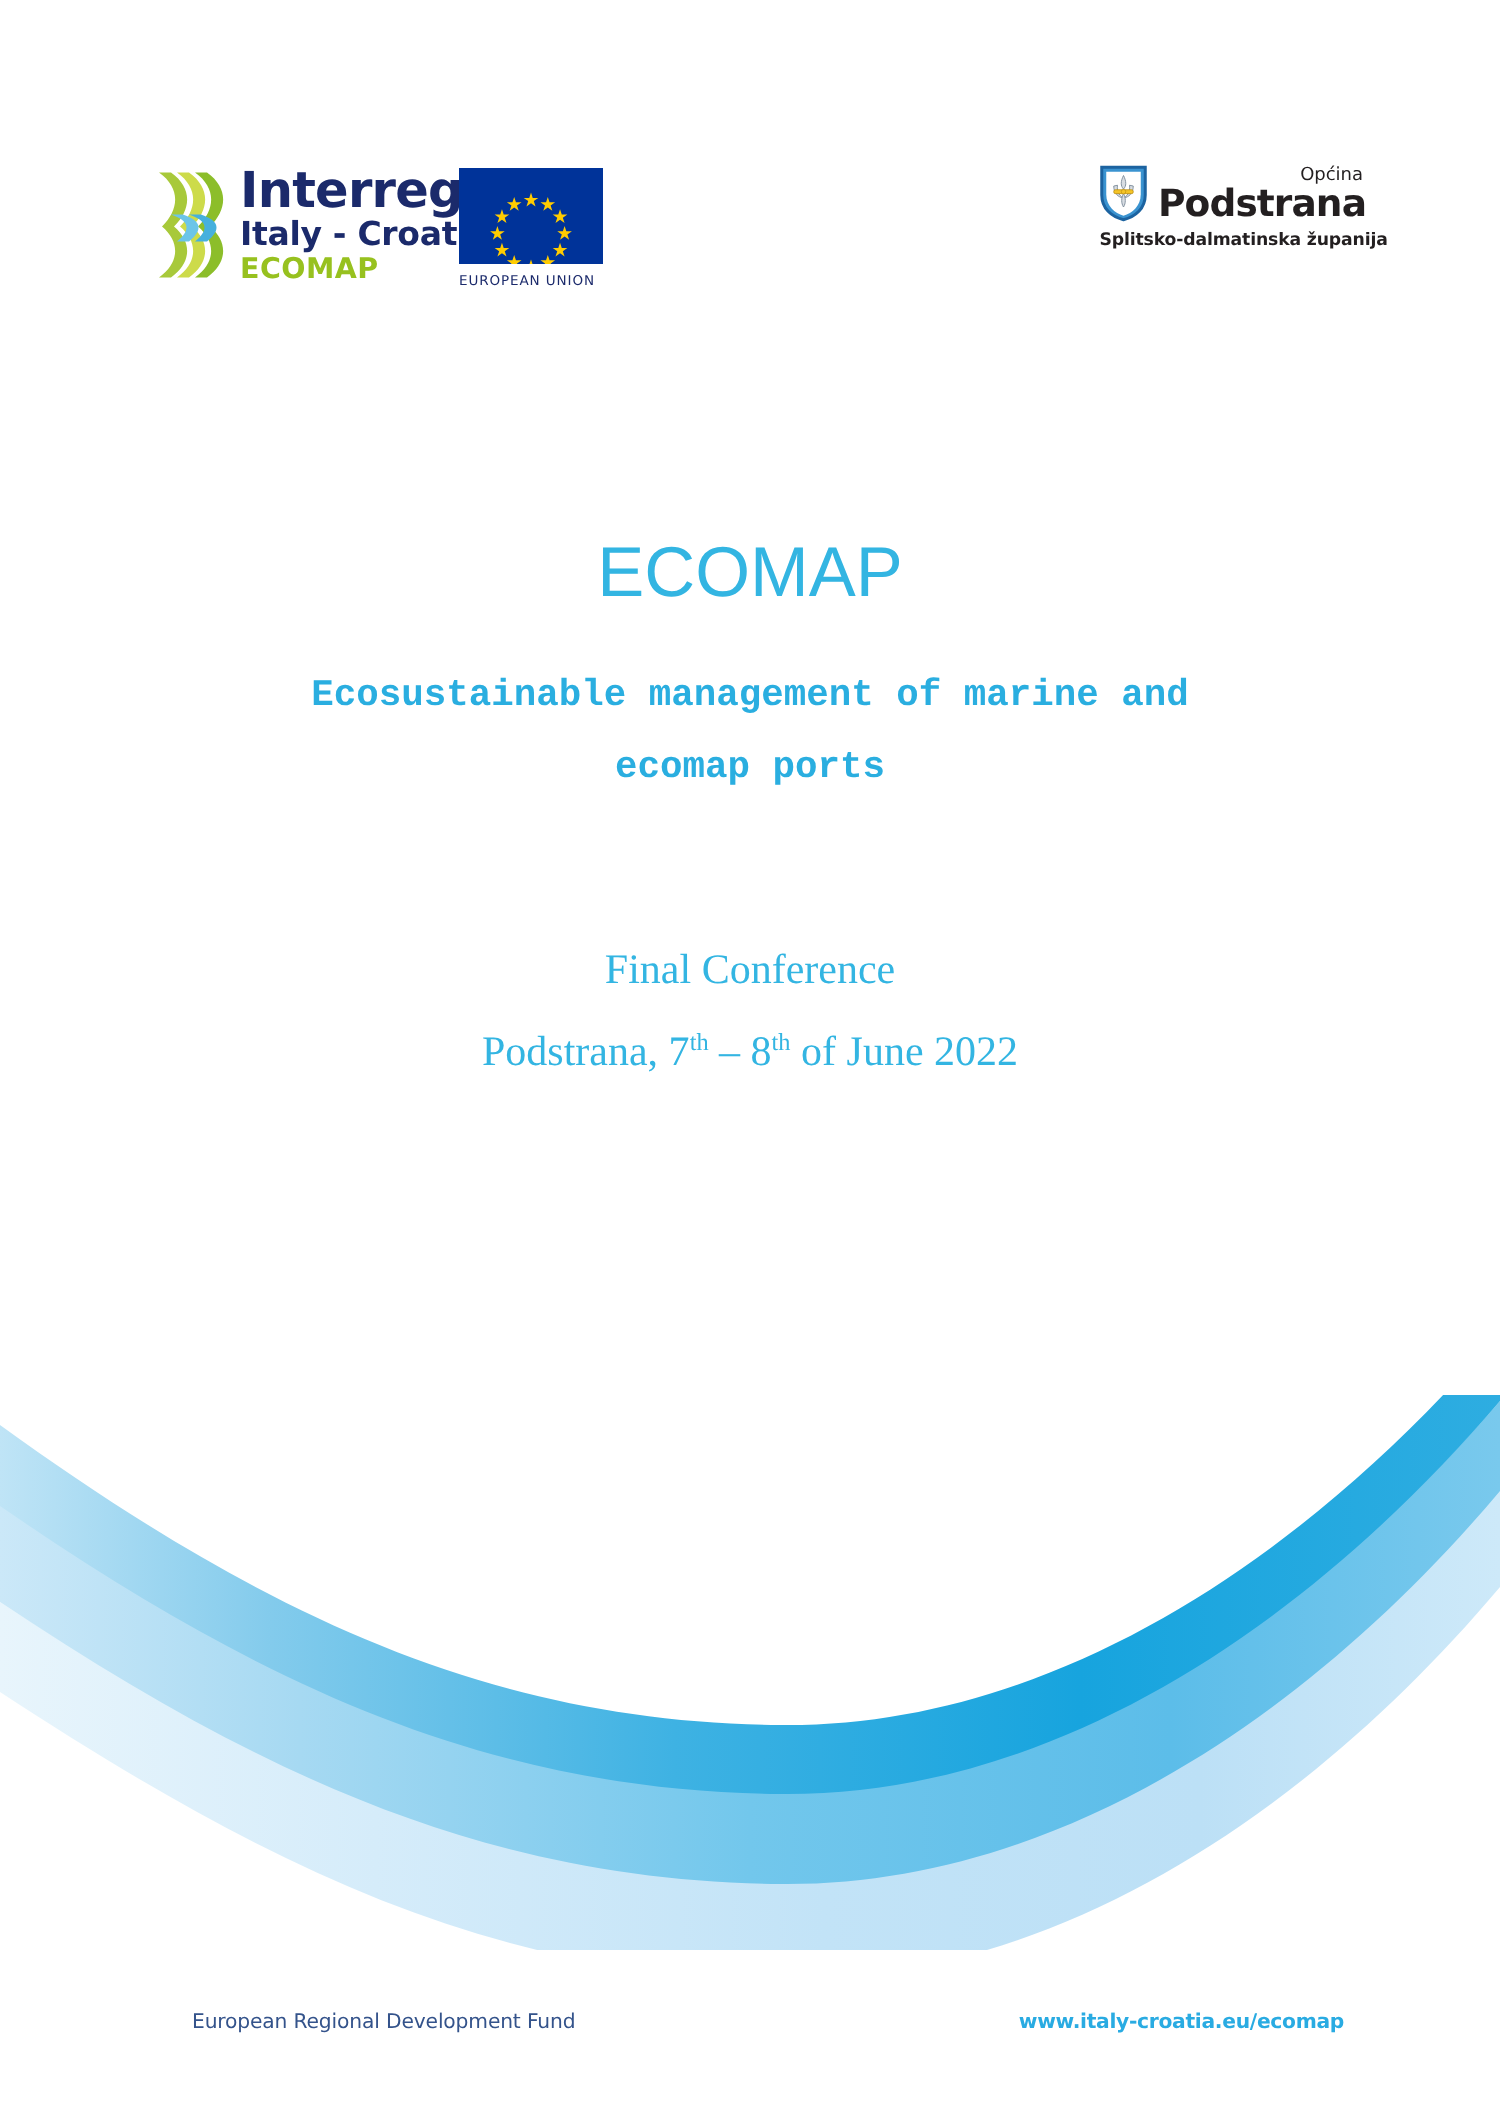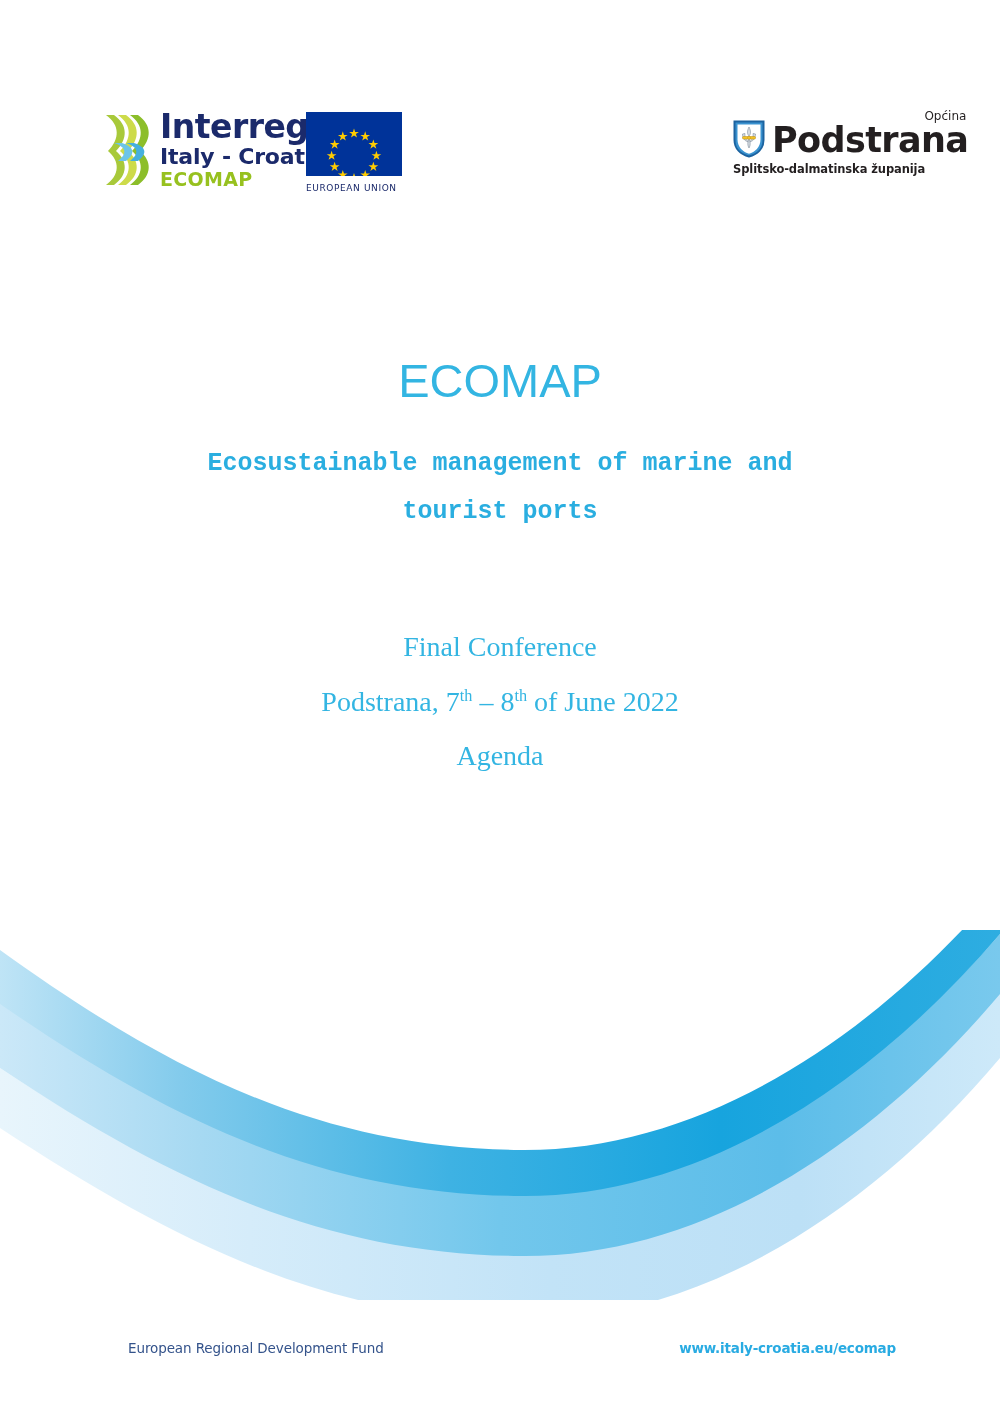--- a/index.html
+++ b/index.html
@@ -125,21 +125,21 @@
     font-size: 12px;
     color: #231f20;
     display: block;
     text-align: right;
     line-height: 1.1;
     padding-right: 2px;
   }
   .pod-main {
     font-family: "DejaVu Sans", sans-serif;
     font-weight: bold;
-    font-size: 35px;
+    font-size: 25px;
     color: #231f20;
     display: block;
     line-height: 1;
     letter-spacing: -0.6px;
   }
   .pod-county {
     font-family: "DejaVu Sans", sans-serif;
     font-size: 11.5px;
     color: #231f20;
     display: block;
@@ -297,27 +297,26 @@
           <span class="pod-main">Podstrana</span>
         </span>
       </div>
       <span class="pod-county">Splitsko-dalmatinska županija</span>
     </div>
   </div>
 
   <div class="title-area">
     <span class="doc-title">ECOMAP</span>
     <span class="doc-subtitle">Ecosustainable management of marine and</span>
-    <span class="doc-subtitle">tourist ports</span>
+    <span class="doc-subtitle">ecomap ports</span>
   </div>
 
   <div class="conf-block">
     <span class="conf-line">Final Conference</span>
     <span class="conf-line"><span>Podstrana, 7</span><sup>th</sup><span> – 8</span><sup>th</sup><span> of June 2022</span></span>
-    <span class="conf-line">Agenda</span>
   </div>
 
   <svg class="wave" viewBox="0 0 1000 370" preserveAspectRatio="none">
     <defs>
       <linearGradient id="gTop" x1="0" y1="0" x2="1" y2="0">
         <stop offset="0" stop-color="#BFE4F6"></stop>
         <stop offset="0.18" stop-color="#83CBEC"></stop>
         <stop offset="0.45" stop-color="#3EB2E3"></stop>
         <stop offset="0.72" stop-color="#17A4DE"></stop>
         <stop offset="1" stop-color="#2EADE1"></stop>

